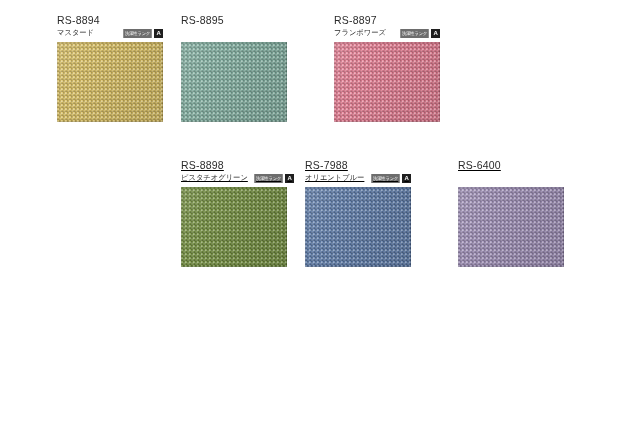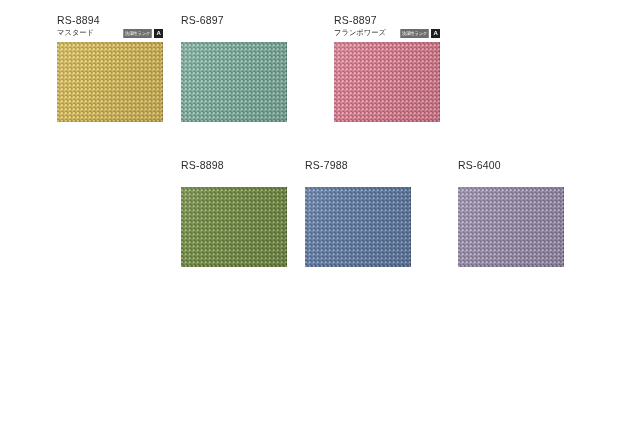--- a/index.html
+++ b/index.html
@@ -23,21 +23,21 @@
     height: 427px;
     background: #fff;
     border-radius: 32px;
   }
 
   .swatch-row {
     position: absolute;
     display: flex;
   }
   #row-0 { left: 57px; top: 14px; }
-  #row-1 { left: 181px; top: 159px; }
+  #row-1 { left: 181px; top: 159px; text-decoration: underline; }
 
   .swatch-card {
     width: 106px;
     margin-right: 18px;
     position: relative;
   }
   .swatch-card:last-child { margin-right: 0; padding-left: 29px; }
 
   .card-head {
     height: 28px;
@@ -171,21 +171,21 @@
         </div>
         <div class="swatch" style="background-color: rgb(216, 189, 94);">
           <div class="weave"></div>
           <div class="checker"></div>
           <div class="sheen"></div>
           <div class="edge"></div>
         </div>
       </div>
       <div class="swatch-card">
         <div class="card-head">
-          <div class="code">RS-6897</div>
+          <div class="code">RS-8895</div>
         </div>
         <div class="swatch" style="background-color: rgb(127, 174, 159);">
           <div class="weave"></div>
           <div class="checker"></div>
           <div class="sheen"></div>
           <div class="edge"></div>
         </div>
       </div>
       <div class="swatch-card">
         <div class="card-head">
@@ -203,31 +203,45 @@
           <div class="checker"></div>
           <div class="sheen"></div>
           <div class="edge"></div>
         </div>
       </div>
     </div>
   <div class="swatch-row" id="row-1">
       <div class="swatch-card">
         <div class="card-head">
           <div class="code">RS-8898</div>
+          <div class="name-line">
+            <div class="color-name">ピスタチオグリーン</div>
+            <div class="rank-badge">
+              <span class="rank-text">洗濯性ランク</span>
+              <span class="rank-grade">A</span>
+            </div>
+          </div>
         </div>
         <div class="swatch" style="background-color: rgb(111, 140, 58);">
           <div class="weave"></div>
           <div class="checker"></div>
           <div class="sheen"></div>
           <div class="edge"></div>
         </div>
       </div>
       <div class="swatch-card">
         <div class="card-head">
           <div class="code">RS-7988</div>
+          <div class="name-line">
+            <div class="color-name">オリエントブルー</div>
+            <div class="rank-badge">
+              <span class="rank-text">洗濯性ランク</span>
+              <span class="rank-grade">A</span>
+            </div>
+          </div>
         </div>
         <div class="swatch" style="background-color: rgb(90, 121, 168);">
           <div class="weave"></div>
           <div class="checker"></div>
           <div class="sheen"></div>
           <div class="edge"></div>
         </div>
       </div>
       <div class="swatch-card">
         <div class="card-head">

